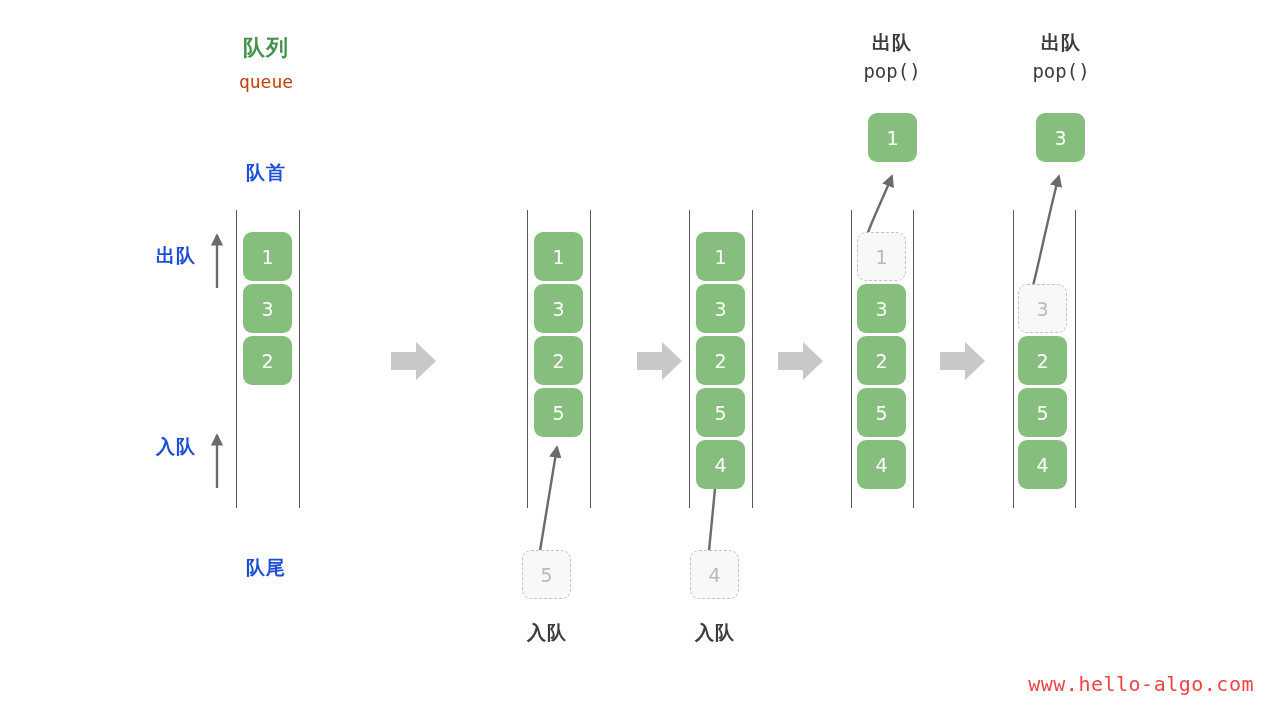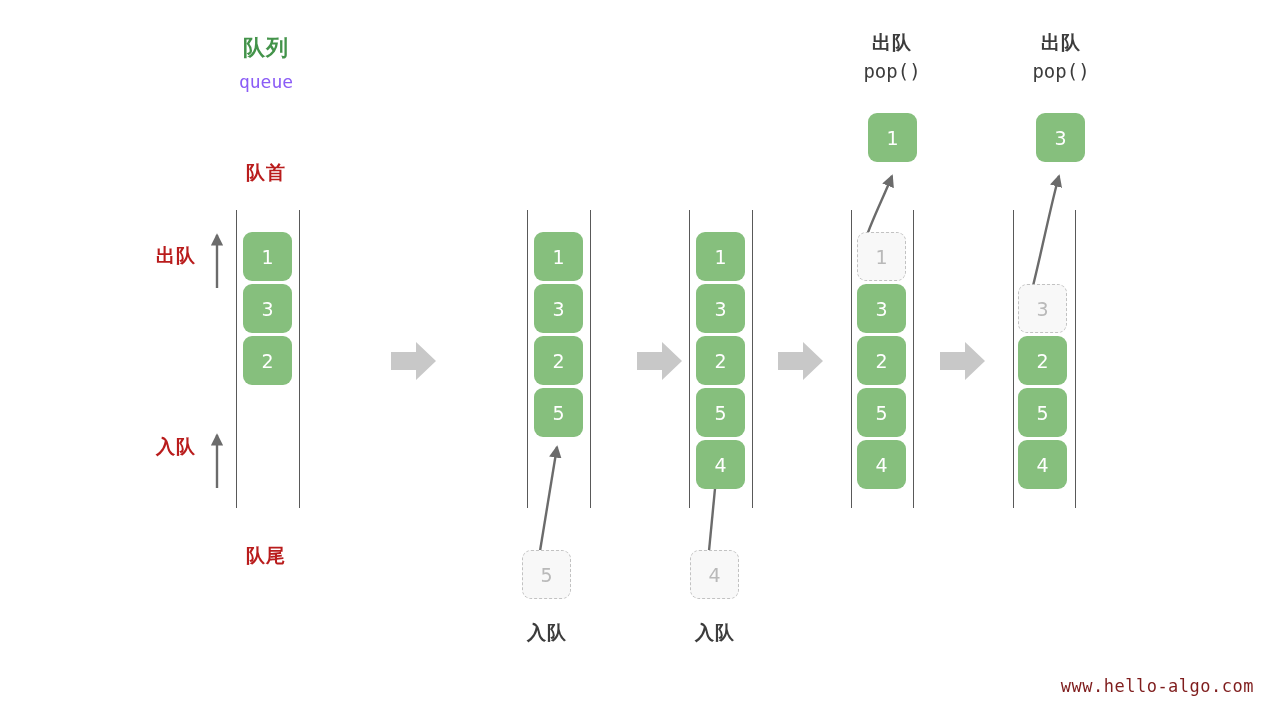--- a/index.html
+++ b/index.html
@@ -25,21 +25,21 @@
   .title-cn {
     font-size: 22px;
     font-weight: bold;
     color: #43934a;
     text-align: center;
     letter-spacing: 1px;
     white-space: nowrap;
   }
   .title-en {
     font-size: 18px;
-    color: #8b5cf6;
+    color: #c2410c;
     text-align: center;
     font-family: "DejaVu Sans Mono", "Liberation Mono", monospace;
     white-space: nowrap;
   }
   .op-title {
     text-align: center;
     white-space: nowrap;
   }
   .op-title .cn {
     font-size: 19px;
@@ -55,21 +55,21 @@
     font-family: "DejaVu Sans Mono", "Liberation Mono", monospace;
     display: block;
     line-height: 30px;
     letter-spacing: 0px;
   }
   .op-title .en .arg { color: #3f8f3f; font-weight: bold; }
 
   .edge-label {
     font-size: 19px;
     font-weight: bold;
-    color: #b91c1c;
+    color: #1d4ed8;
     letter-spacing: 1px;
     text-align: center;
     white-space: nowrap;
   }
 
   
   .rail {
     width: 1px;
     background: #595959;
   }
@@ -100,22 +100,22 @@
   
   #overlay {
     position: absolute;
     left: 0; top: 0;
     width: 1280px; height: 720px;
     pointer-events: none;
   }
 
   
   .watermark {
-    font-size: 17px;
-    color: #7f1d1d;
+    font-size: 20px;
+    color: #ef4444;
     font-family: "DejaVu Sans Mono", "Liberation Mono", monospace;
     letter-spacing: 0.5px;
     white-space: nowrap;
     text-align: center;
   }
 </style>
 </head>
 <body>
 
 <div id="stage">
@@ -148,21 +148,21 @@
 
     <g>
       <path d="M 1032 290 C 1042 250 1052 200 1059 176" fill="none" stroke="#6b6b6b" stroke-width="2.4" marker-end="url(#tip)"></path>
     </g>
   </svg>
 
   <div class="abs title-cn" style="left:186px; top:33px; width:160px;">队列</div>
   <div class="abs title-en" style="left:186px; top:71px; width:160px;">queue</div>
 
   <div class="abs edge-label" style="left:186px; top:160px; width:160px;">队首</div>
-  <div class="abs edge-label" style="left:186px; top:543px; width:160px;">队尾</div>
+  <div class="abs edge-label" style="left:186px; top:555px; width:160px;">队尾</div>
 
   <div class="abs edge-label" style="left:140px; top:243px; width:72px;">出队</div>
   <div class="abs edge-label" style="left:140px; top:434px; width:72px;">入队</div>
 
   <div class="abs rail" style="left:236px; top:210px; height:298px;"></div>
   <div class="abs rail" style="left:299px; top:210px; height:298px;"></div>
 
   <div class="abs cell" style="left:243px; top:232px;">1</div>
   <div class="abs cell" style="left:243px; top:284px;">3</div>
   <div class="abs cell" style="left:243px; top:336px;">2</div>

